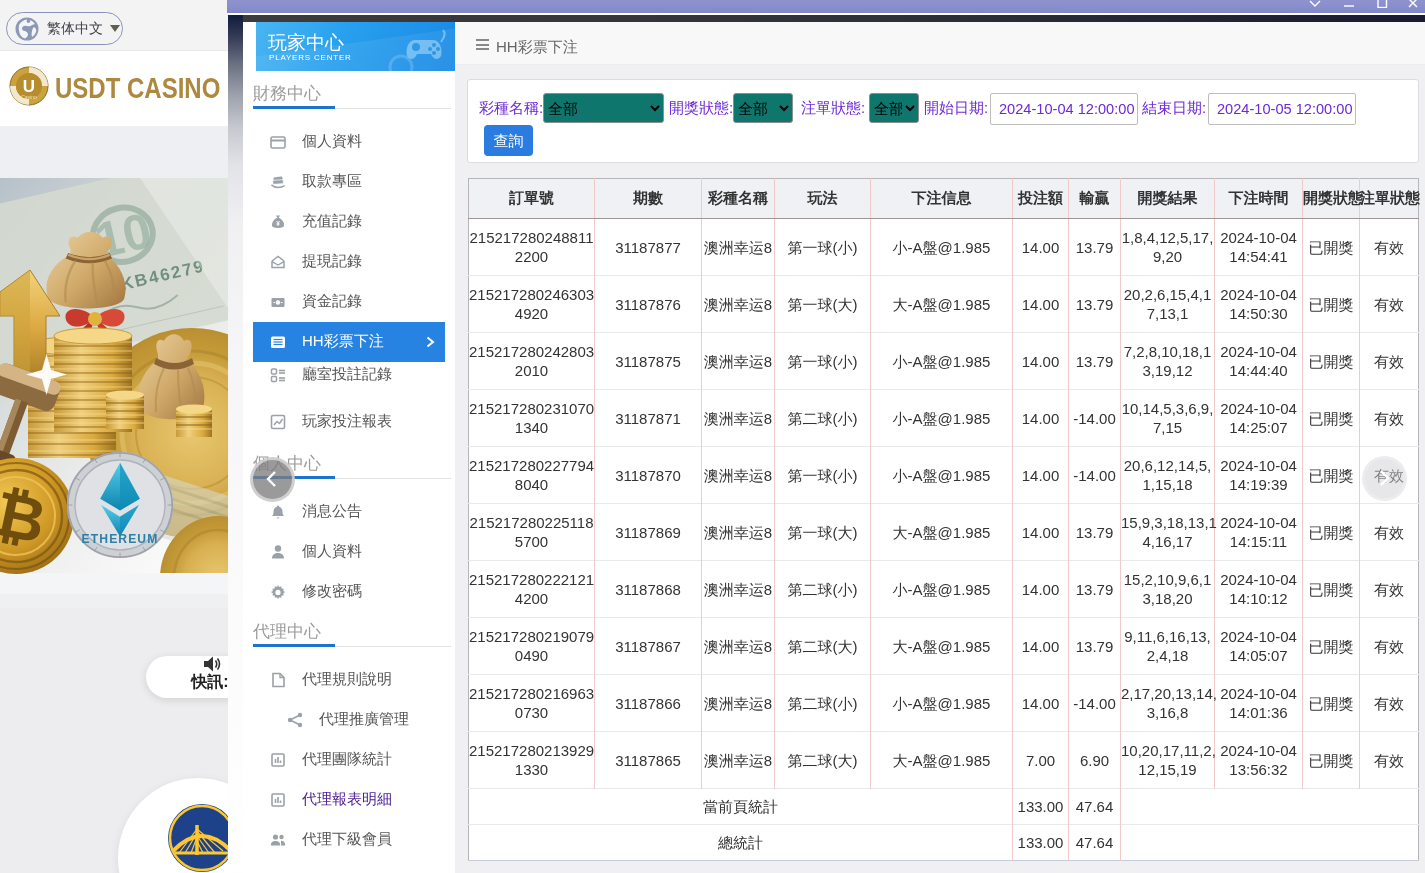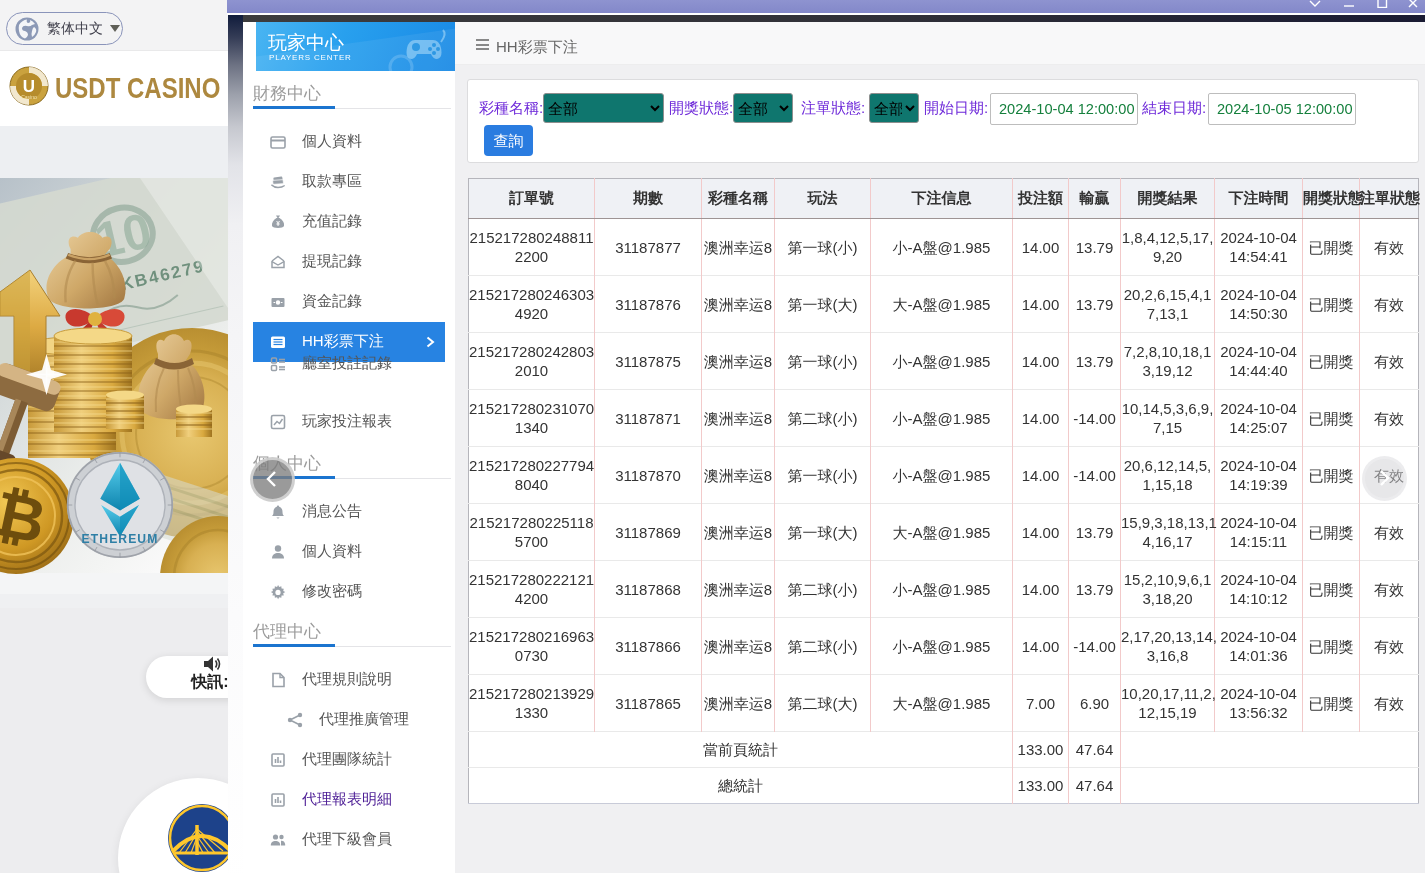--- a/index.html
+++ b/index.html
@@ -29,21 +29,21 @@
 #leftedge{left:228px;top:15px;width:15px;height:858px;background:linear-gradient(180deg,#101c3c 0px,#343c56 22px,#6d7283 50px,#9da1ac 80px,#c6c8cf 112px,#e2e3e8 150px,#f0f0f3 210px,#f5f5f7 320px,#fbfbfc 600px,#ffffff 870px);}
 
 
 #sidebar{left:243px;top:22px;width:212px;height:851px;background:#fff;}
 
 
 #content{left:455px;top:22px;width:970px;height:851px;background:#f0f0f2;}
 #fpanel{left:12px;top:57px;width:952px;height:84px;background:#fff;border:1px solid #dcdcde;border-radius:3px;}
 .flabel{position:absolute;top:19px;font-size:15px;color:#6d28d9;}
 .fsel{position:absolute;top:13px;height:30px;font-size:15px;color:#000;border:1px solid #8f8f8f;border-radius:3px;background:#0f766e;font-family:"Liberation Sans",sans-serif;}
-.finput{position:absolute;top:13px;height:32px;font-size:14.6px;color:#15803d;border:1px solid #bdbdbd;border-radius:2px;background:#fff;font-family:"Liberation Sans",sans-serif;padding-left:8px;}
+.finput{position:absolute;top:13px;height:32px;font-size:14.6px;color:#6d28d9;border:1px solid #bdbdbd;border-radius:2px;background:#fff;font-family:"Liberation Sans",sans-serif;padding-left:8px;}
 #qbtn{position:absolute;left:16px;top:45px;width:49px;height:31px;background:#2a7ce0;color:#fff;font-size:15px;border-radius:4px;text-align:center;line-height:31px;}
 
 
 #btable{left:468px;top:178px;width:950px;border-collapse:collapse;table-layout:fixed;background:#fff;font-size:15px;color:#333;}
 #btable th{background:#eff1f5;font-weight:bold;height:40px;white-space:nowrap;border-left:1px solid #f2caca;border-bottom:1px solid #9e9494;padding:0;}
 #btable td{text-align:center;border-left:1px solid #f2caca;border-top:1px solid #e9e9e9;padding:0;white-space:nowrap;line-height:19px;}
 #btable tr.brow td{height:57px;}
 #btable tr.frow td{height:36px;}
 #btable th:first-child,#btable td:first-child{border-left:none;}
 #btable{border:1px solid #b5b5bb;border-bottom:1px solid #c8cbd8;}
@@ -358,21 +358,21 @@
               <line x1="3.5" y1="5.5" x2="12.5" y2="5.5"></line>
               <line x1="3.5" y1="8" x2="12.5" y2="8"></line>
               <line x1="3.5" y1="10.5" x2="12.5" y2="10.5"></line>
             </g>
           </svg></span>
         <span style="position:absolute;left:49px;top:10px;">HH彩票下注</span>
         <svg style="position:absolute;right:9px;top:13px;" width="12" height="14" viewBox="0 0 12 14">
           <path d="M3.5 2.5 L9 7 L3.5 11.5" stroke="#fff" stroke-width="2" fill="none"></path>
         </svg>
       </div>
-      <div class="abs" style="left:253px;top:344px;width:192px;height:40px;color:#555;font-size:15px;">
+      <div class="abs" style="left:253px;top:355px;width:192px;height:40px;color:#555;font-size:15px;">
         <span style="position:absolute;left:17px;top:12px;"><svg class="ic" width="16" height="16" viewBox="0 0 16 16">
             <rect x="1.5" y="2" width="5" height="5" rx="1" fill="none" stroke="#9aa1a9" stroke-width="1.5"></rect>
             <rect x="1.5" y="9.5" width="5" height="5" rx="1" fill="none" stroke="#9aa1a9" stroke-width="1.5"></rect>
             <line x1="9" y1="3.5" x2="15" y2="3.5" stroke="#9aa1a9" stroke-width="1.6"></line>
             <line x1="9" y1="6" x2="15" y2="6" stroke="#9aa1a9" stroke-width="1.6"></line>
             <line x1="9" y1="11" x2="15" y2="11" stroke="#9aa1a9" stroke-width="1.6"></line>
             <line x1="9" y1="13.5" x2="15" y2="13.5" stroke="#9aa1a9" stroke-width="1.6"></line>
           </svg></span>
         <span style="position:absolute;left:49px;top:10px;">廳室投註記錄</span>
       </div>
@@ -602,20 +602,33 @@
           <td>第二球(小)</td>
           <td>小-A盤@1.985</td>
           <td>14.00</td>
           <td>13.79</td>
           <td>15,2,10,9,6,1<br>3,18,20</td>
           <td>2024-10-04<br>14:10:12</td>
           <td>已開獎</td>
           <td>有效</td>
         </tr>
         <tr class="brow">
+          <td>215217280219079<br>0490</td>
+          <td>31187867</td>
+          <td>澳洲幸运8</td>
+          <td>第二球(大)</td>
+          <td>大-A盤@1.985</td>
+          <td>14.00</td>
+          <td>13.79</td>
+          <td>9,11,6,16,13,<br>2,4,18</td>
+          <td>2024-10-04<br>14:05:07</td>
+          <td>已開獎</td>
+          <td>有效</td>
+        </tr>
+        <tr class="brow">
           <td>215217280216963<br>0730</td>
           <td>31187866</td>
           <td>澳洲幸运8</td>
           <td>第二球(小)</td>
           <td>小-A盤@1.985</td>
           <td>14.00</td>
           <td>-14.00</td>
           <td>2,17,20,13,14,<br>3,16,8</td>
           <td>2024-10-04<br>14:01:36</td>
           <td>已開獎</td>

